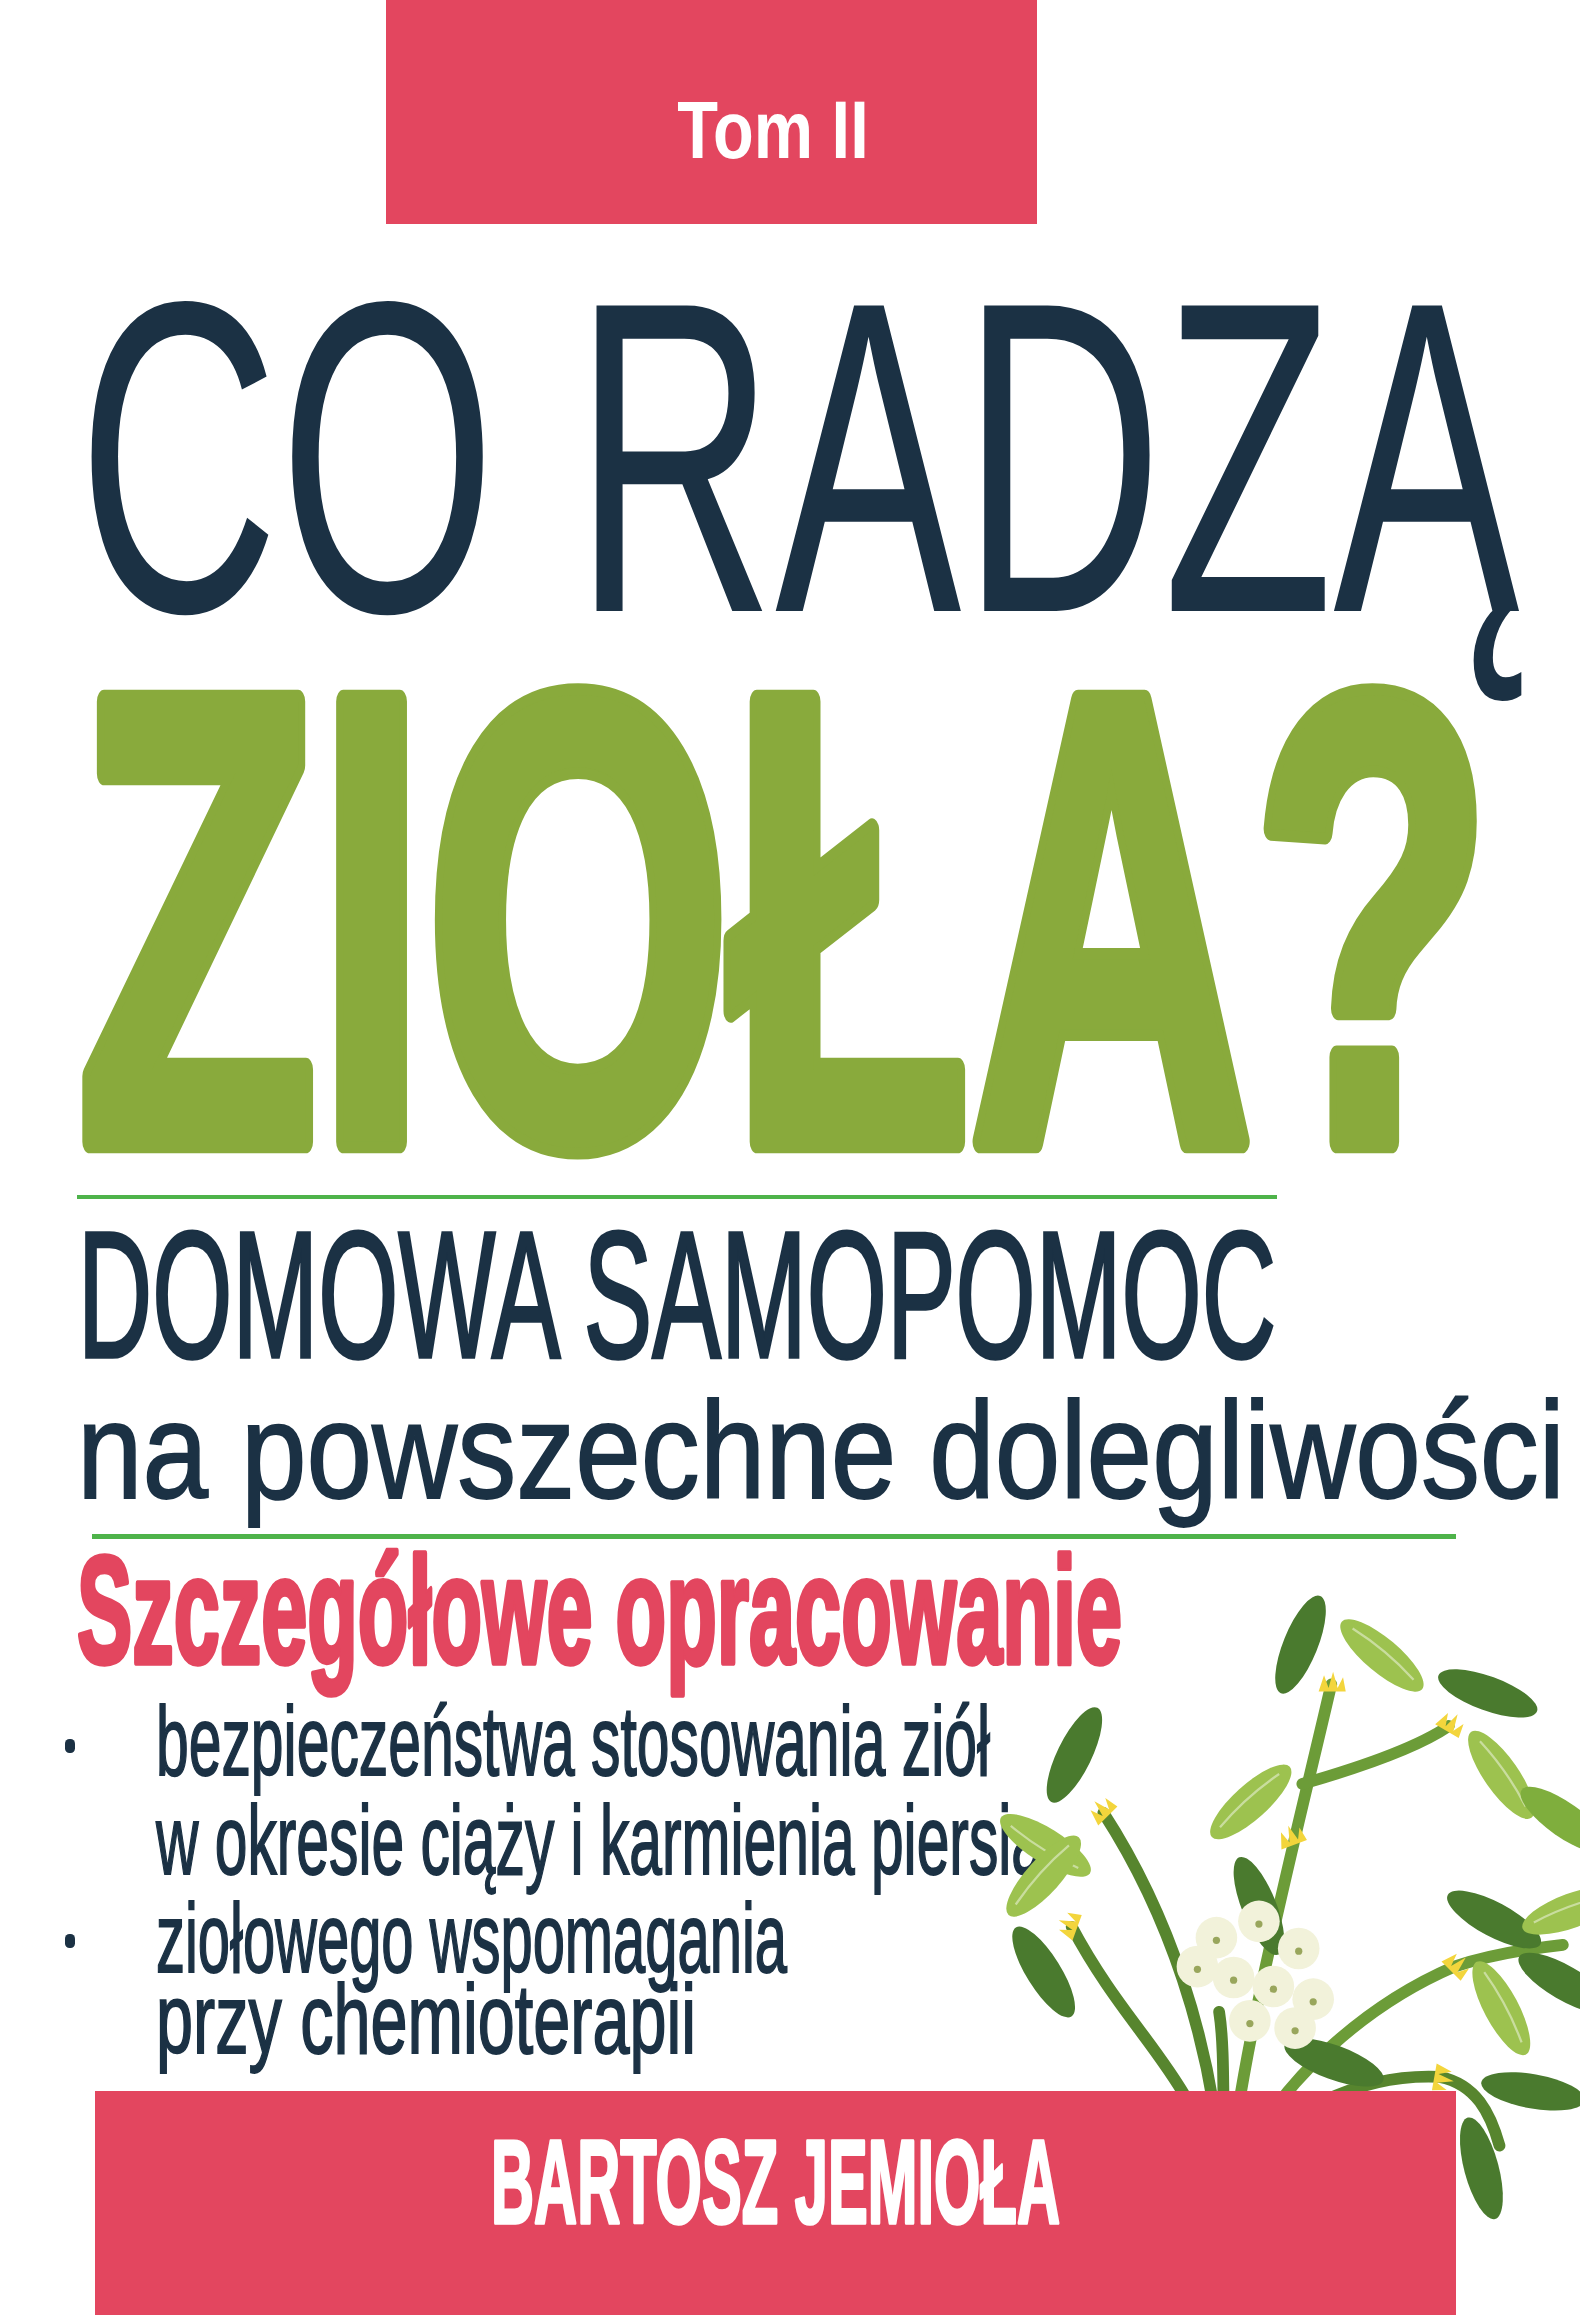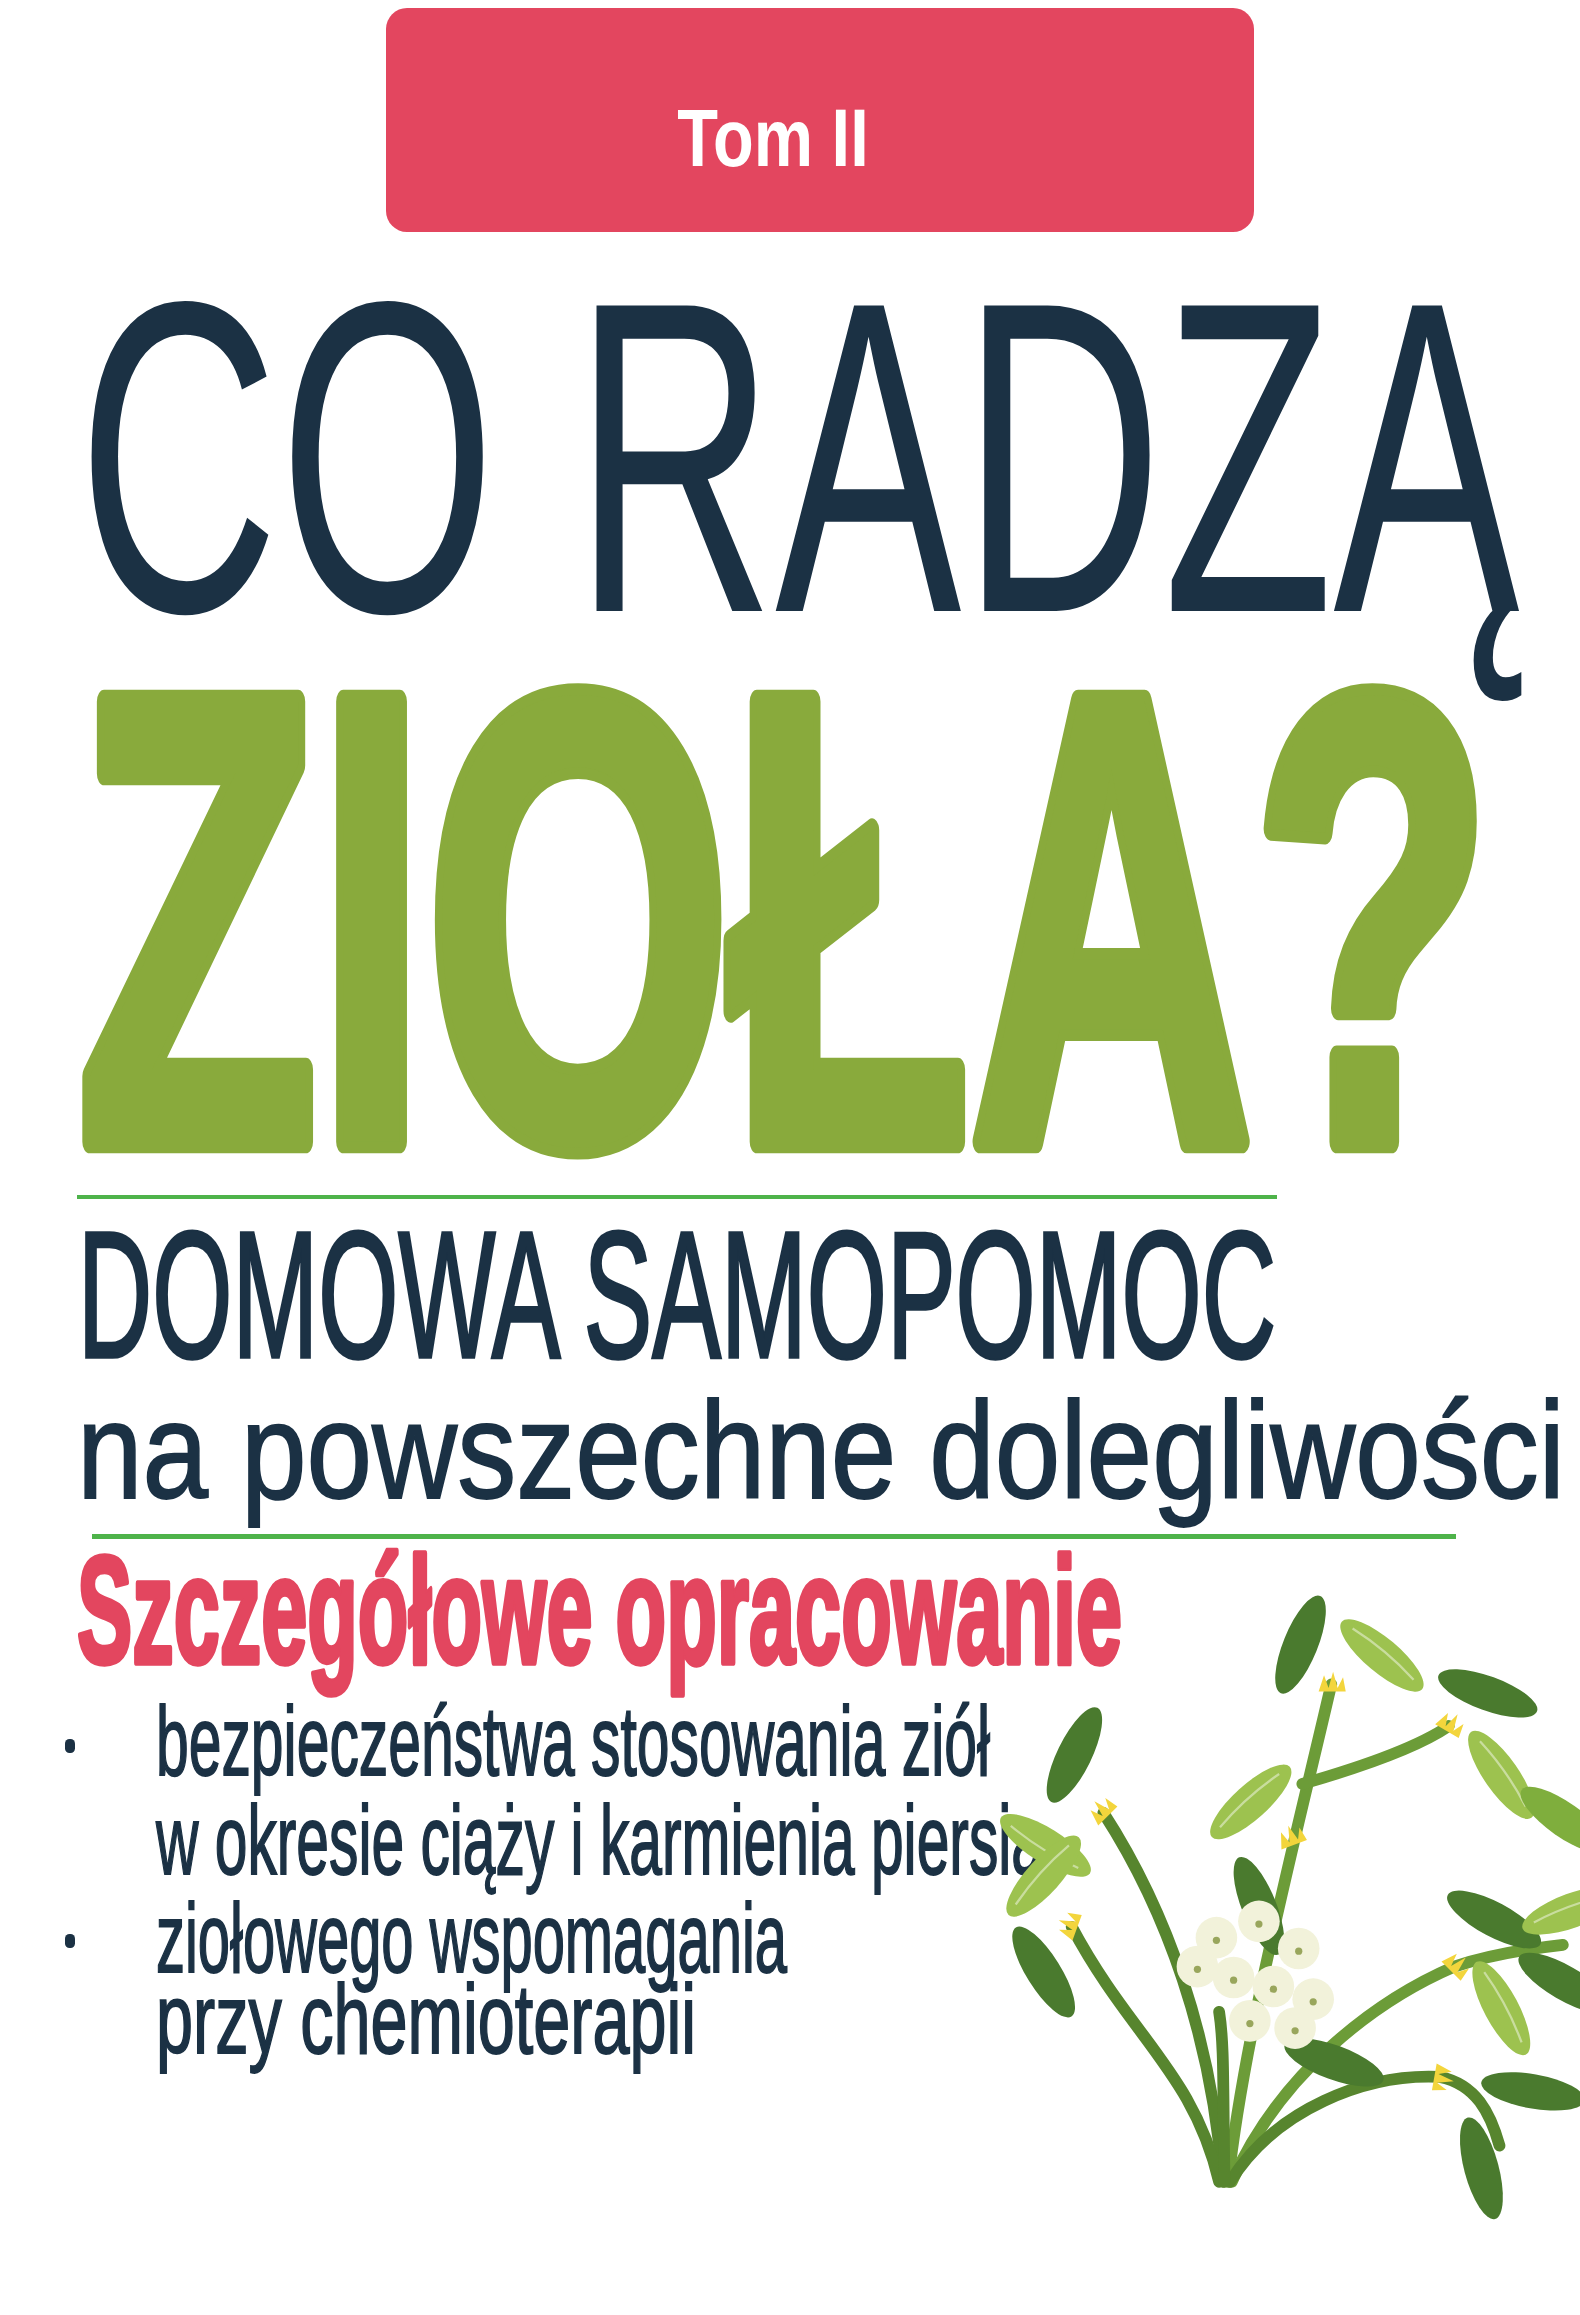--- a/index.html
+++ b/index.html
@@ -9,23 +9,22 @@
     background:#ffffff;
     overflow:hidden;
     font-family:"Liberation Sans",sans-serif;
   }
   .abs{position:absolute;}
   svg{overflow:visible;display:block;}
   svg text{font-family:"Liberation Sans",sans-serif;}
 
   
   .banner-top{
-    left:386px;top:8px;width:868px;height:224px;
+    left:386px;top:0;width:651px;height:224px;
     background:#e3465f;
-    border-radius:21px;
   }
   .t-volume{fill:#ffffff;font-size:90px;font-weight:bold;}
 
   
   .t-title1{fill:#1b3144;font-size:491px;font-weight:400;}
   .t-title2{fill:#89aa3c;stroke:#89aa3c;stroke-width:26px;stroke-linejoin:round;paint-order:stroke;font-size:708px;font-weight:bold;}
   .t-sub1{fill:#1b3144;stroke:#1b3144;stroke-width:4px;paint-order:stroke;font-size:200px;font-weight:400;}
   .t-sub2{fill:#1b3144;stroke:#1b3144;stroke-width:2px;paint-order:stroke;font-size:152px;font-weight:400;}
   .t-heading{fill:#e3465f;stroke:#e3465f;stroke-width:6px;stroke-linejoin:round;paint-order:stroke;font-size:169px;font-weight:bold;}
   .t-bullet{fill:#1b3144;stroke:#1b3144;stroke-width:2px;paint-order:stroke;font-size:108px;font-weight:400;}
@@ -236,15 +235,20 @@
   </svg>
 
   <div class="bullet-dot bullet-dot-2"></div>
   <svg class="abs" style="left:156px;top:1898px;" width="631" height="109" viewBox="0 0 697 120">
     <text class="t-bullet" x="0" y="82" textLength="697" lengthAdjust="spacingAndGlyphs">ziołowego wspomagania</text>
   </svg>
   <svg class="abs" style="left:156px;top:1979px;" width="540" height="109" viewBox="0 0 597 120">
     <text class="t-bullet" x="0" y="82" textLength="597" lengthAdjust="spacingAndGlyphs">przy chemioterapii</text>
   </svg>
 
+  <div class="abs banner-bottom">
+    <svg width="1361" height="224" viewBox="0 0 1504 248">
+      <text class="t-author" x="752" y="146" text-anchor="middle" textLength="630" lengthAdjust="spacingAndGlyphs">BARTOSZ JEMIOŁA</text>
+    </svg>
+  </div>
 
 </div>
 
 
 </body></html>

